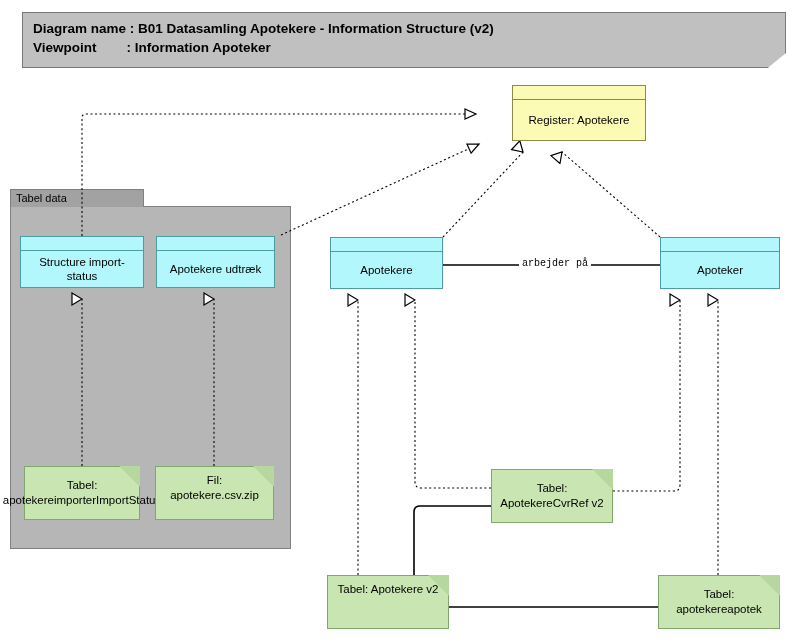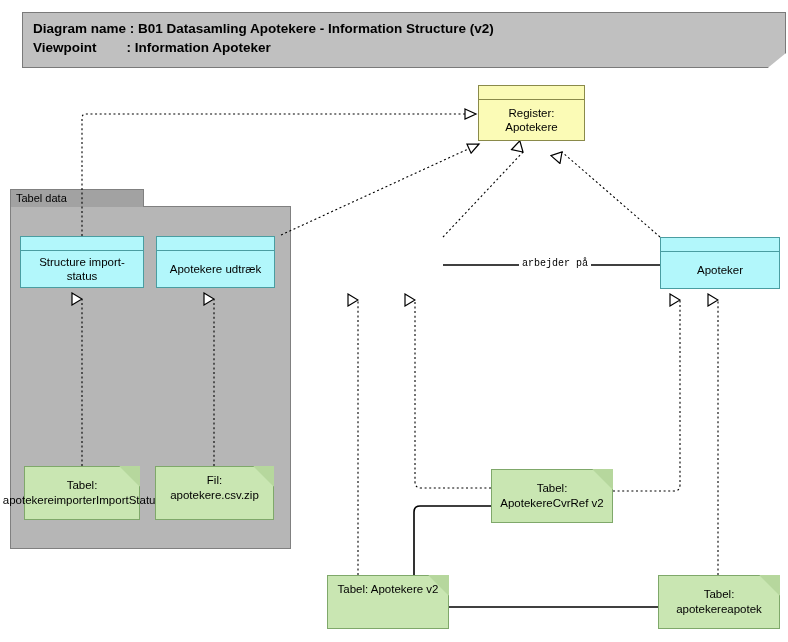--- a/index.html
+++ b/index.html
@@ -141,35 +141,39 @@
        Tabel: apotekereapotek --&gt;
       <path d="M449,607 L658,607" stroke-width="1.6"></path>
     </g>
   </svg>
 
   <div class="node title-banner">
     <div class="title-row">Diagram name : B01 Datasamling Apotekere - Information Structure (v2)</div>
     <div class="title-row">Viewpoint        : Information Apoteker</div>
   </div>
 
-  <div class="node register" style="left:478px;top:85px;width:107px;height:56px;">
+  <div class="node register" style="left:512px;top:85px;width:134px;height:56px;">
     <div class="bar"></div>
     <div class="lbl">Register: Apotekere</div>
   </div>
 
   <div class="node dataobj" style="left:20px;top:236px;width:124px;height:52px;">
     <div class="bar"></div>
     <div class="lbl">Structure import-status</div>
   </div>
 
   <div class="node dataobj" style="left:156px;top:236px;width:119px;height:52px;">
     <div class="bar"></div>
     <div class="lbl">Apotekere udtræk</div>
   </div>
 
+  <div class="node dataobj" style="left:330px;top:237px;width:113px;height:52px;">
+    <div class="bar"></div>
+    <div class="lbl">Apotekere</div>
+  </div>
 
   <div class="node dataobj" style="left:660px;top:237px;width:120px;height:52px;">
     <div class="bar"></div>
     <div class="lbl">Apoteker</div>
   </div>
 
   <div class="rel-label" style="left:519px;top:258px;">arbejder på</div>
 
   <div class="artifact" style="left:24px;top:466px;width:116px;height:54px;">
     <div class="fold"></div>

